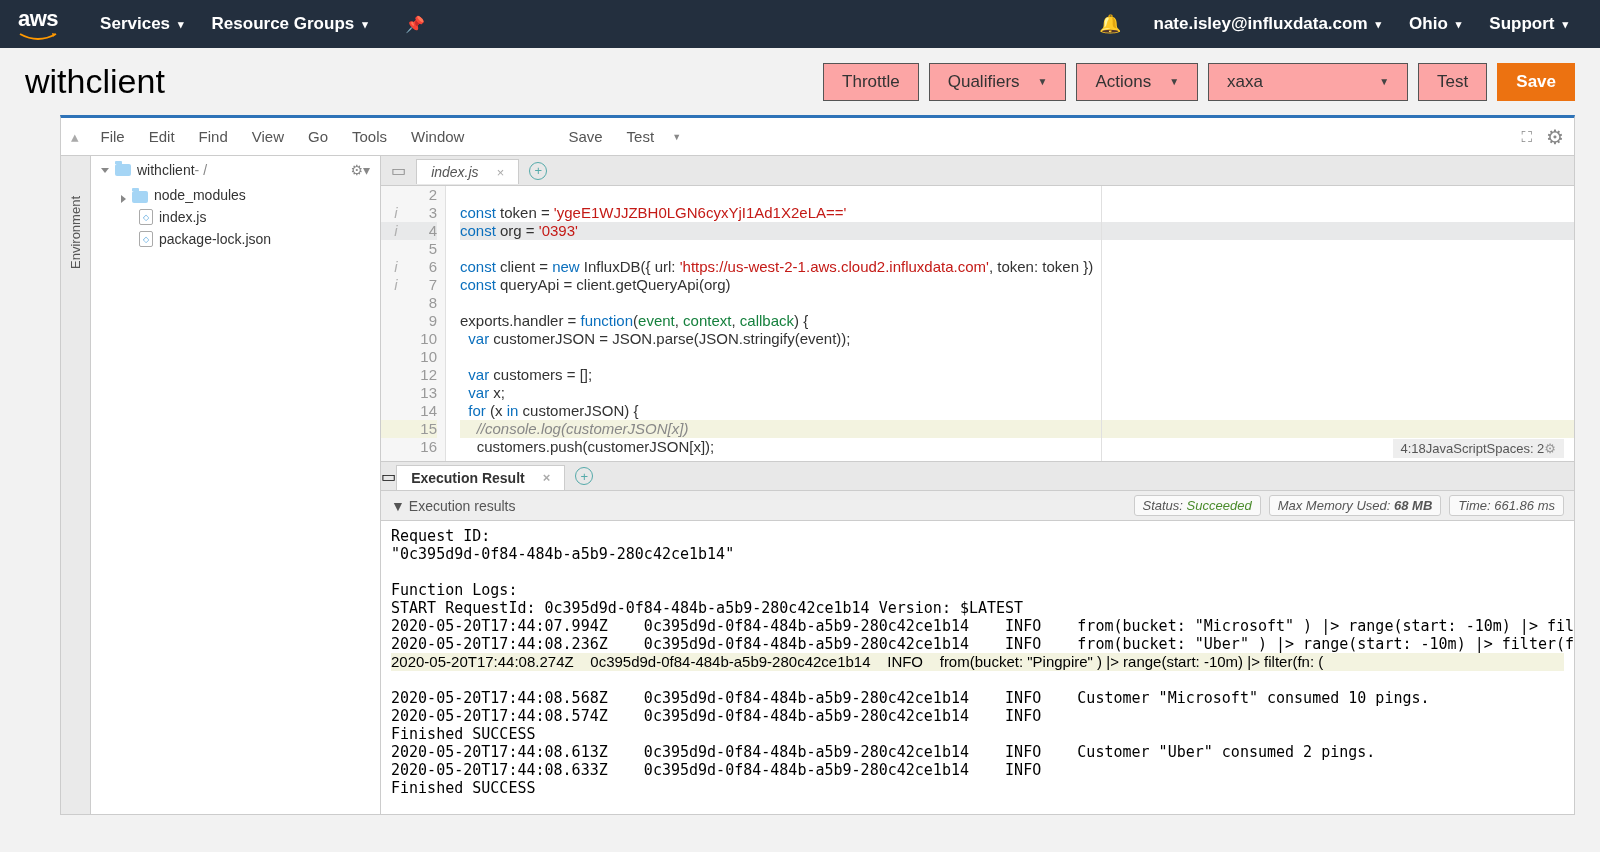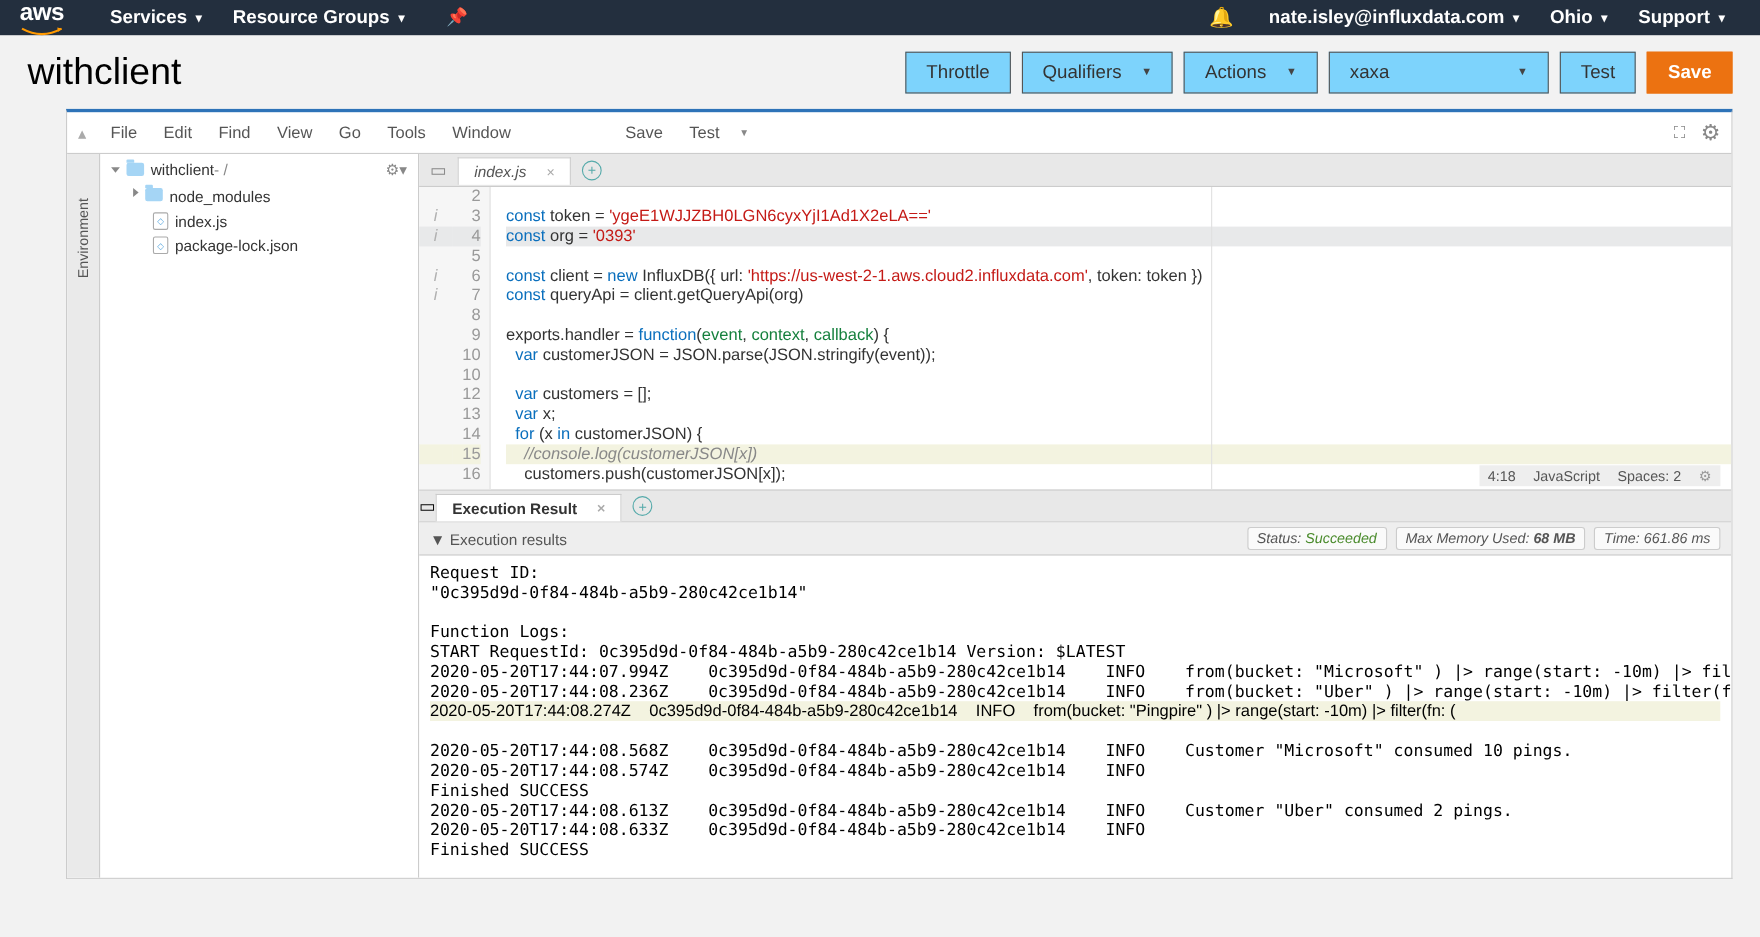--- a/index.html
+++ b/index.html
@@ -1,33 +1,33 @@
 <!DOCTYPE html>
 <html><head>
 <meta charset="utf-8">
 <style>
 * { margin: 0; padding: 0; box-sizing: border-box; font-family: "Amazon Ember", Arial, sans-serif; }
 body { background: #f2f2f2; overflow: hidden; }
 
 
-.aws-nav { background: #232f3e; height: 32px; display: flex; align-items: center; padding: 0 18px; color: #fff; }
+.aws-nav { background: #232f3e; height: 48px; display: flex; align-items: center; padding: 0 18px; color: #fff; }
 .aws-logo { font-weight: bold; font-size: 22px; margin-right: 28px; display:flex; flex-direction:column; align-items:center; }
 .aws-logo-text { color:#fff; font-weight:900; letter-spacing:-0.5px; }
 .aws-logo-swoosh { width:40px; height:10px; }
 .nav-item { display: flex; align-items: center; padding: 0 14px; height: 100%; cursor: pointer; font-size: 17px; font-weight:600; }
 .nav-item .chev { margin-left:8px; font-size:11px; }
 .pin-icon { font-size:16px; margin-left:10px; }
 .nav-spacer { flex: 1; }
 .bell-icon { font-size:18px; margin-right:18px; }
 
 
 .function-bar { display: flex; align-items: center; padding: 14px 25px; }
 .function-title { font-size: 34px; font-weight: 400; color:#000; }
 .fn-spacer { flex:1; }
-.btn { background:#7dd3fc; border:1px solid #555; padding: 8px 18px; font-size:17px; cursor:pointer; display:flex; align-items:center; margin-left:10px; color:#333; }
+.btn { background:#fca5a5; border:1px solid #555; padding: 8px 18px; font-size:17px; cursor:pointer; display:flex; align-items:center; margin-left:10px; color:#333; }
 .btn .tri { margin-left:18px; font-size:10px; color:#444; }
 .btn.select { min-width:200px; justify-content:space-between; }
 .btn.save { background:#ec7211; border-color:#ec7211; color:#fff; font-weight:600; }
 
 
 .ide-wrapper { margin: 0 25px 25px 60px; border:1px solid #ccc; border-top:3px solid #2e73b8; background:#fff; height:700px; display:flex; flex-direction:column; }
 .ide-menubar { display:flex; align-items:center; height:38px; border-bottom:1px solid #ccc; padding:0 10px; color:#555; font-size:15px; }
 .ide-menubar .collapse-icon { margin-right:10px; color:#aaa; }
 .ide-menubar .menu { padding:0 12px; cursor:pointer;text-align:center; }
 .ide-menubar .menu-gap { width:80px; }
@@ -35,21 +35,21 @@
 .ide-menubar .tri-sm { font-size:9px; color:#888; margin-left:6px; }
 .ide-menubar .right-icons { margin-left:auto; display:flex; align-items:center; gap:14px; color:#888; }
 
 .ide-body { flex:1; display:flex; overflow:hidden; }
 .side-gutter { width:30px; background:#eaeaea; border-right:1px solid #ccc; display:flex; align-items:flex-start; justify-content:center; padding-top:40px; }
 .side-gutter-label { writing-mode: vertical-rl; transform: rotate(180deg); font-size:13px; color:#555; }
 
 .file-tree { width:290px; border-right:1px solid #ccc; font-size:14px; color:#333; }
 .file-tree-header { display:flex; align-items:center; padding:6px 10px; }
 .file-tree-header .gear { margin-left:auto; color:#888; font-size:14px; }
-.tree-row { display:flex; align-items:flex-start; padding:3px 10px 3px 30px; }
+.tree-row { display:flex; align-items:flex-end; padding:3px 10px 3px 30px; }
 .tree-row.indent2 { padding-left:48px; }
 .folder-icon { width:16px; height:12px; background:#a5d5f5; border-radius:2px; margin-right:6px; position:relative; }
 .folder-icon::before { content:''; position:absolute; top:-3px; left:0; width:7px; height:3px; background:#a5d5f5; border-radius:1px 1px 0 0; }
 .file-icon { width:14px; height:16px; border:1px solid #aaa; border-radius:2px; margin-right:6px; background:#fff; display:flex; align-items:center; justify-content:center; font-size:8px; color:#5aa7de; }
 .tri-right { display:inline-block; width:0; height:0; border-top:4px solid transparent; border-bottom:4px solid transparent; border-left:5px solid #888; margin-right:6px; }
 .tri-down { display:inline-block; width:0; height:0; border-left:4px solid transparent; border-right:4px solid transparent; border-top:5px solid #888; margin-right:6px; }
 
 .editor-area { flex:1; display:flex; flex-direction:column; overflow:hidden; }
 .tab-bar { height:30px; display:flex; align-items:center; border-bottom:1px solid #ccc; background:#e8e8e8; }
 .tab-bar .tab-icon-left { padding:0 10px; color:#888; }
@@ -62,21 +62,21 @@
 .gutter-info { width:30px; text-align:center; color:#b0b0b0; background:#f6f6f6; }
 .gutter-nums { width:35px; text-align:right; padding-right:8px; color:#999; background:#f6f6f6; border-right:1px solid #e0e0e0; }
 .code-lines { flex:1; padding-left:14px; white-space:pre; color:#333; }
 .code-lines .kw { color:#0a6fbd; }
 .code-lines .str { color:#c41a16; }
 .code-lines .param { color:#15803d; }
 .code-lines .comment { color:#888; font-style:italic; }
 .line { height:18px; line-height:18px; }
 .line.current { background:#e8e9ea; }
 .line.highlight { background:#f3f3e0; }
-.cursor-info { position:absolute; bottom:3px; right:10px; background:#eee; padding:2px 8px; font-size:13px; color:#555; display:flex; gap:16px; align-items:flex-end;}
+.cursor-info { position:absolute; bottom:3px; right:10px; background:#eee; padding:2px 8px; font-size:13px; color:#555; display:flex; align-items:flex-end;}
 .cursor-info .gear-sm { color:#999; }
 
 .results-tab-bar { height:30px; display:flex; align-items:center; border-top:1px solid #ccc; border-bottom:1px solid #ccc; background:#e8e8e8; }
 .results-header { display:flex; align-items:center; padding:4px 10px; background:#eee; border-bottom:1px solid #ccc; font-size:14px; color:#555; }
 .results-header .status-box { margin-left:auto; display:flex; gap:8px; }
 .status-chip { border:1px solid #ccc; padding:2px 8px; background:#fafafa; font-size:13px; border-radius:3px;font-style:italic; }
 .status-chip .success { color:#4a8b2c; }
 .log-output { flex:1; overflow:auto; font-family:Menlo, Monaco, monospace; font-size:15px; padding:6px 10px; line-height:18px; white-space:pre; color:#000000; }
 .log-output .hl { background:#f3f3e0; display:block; }
 

